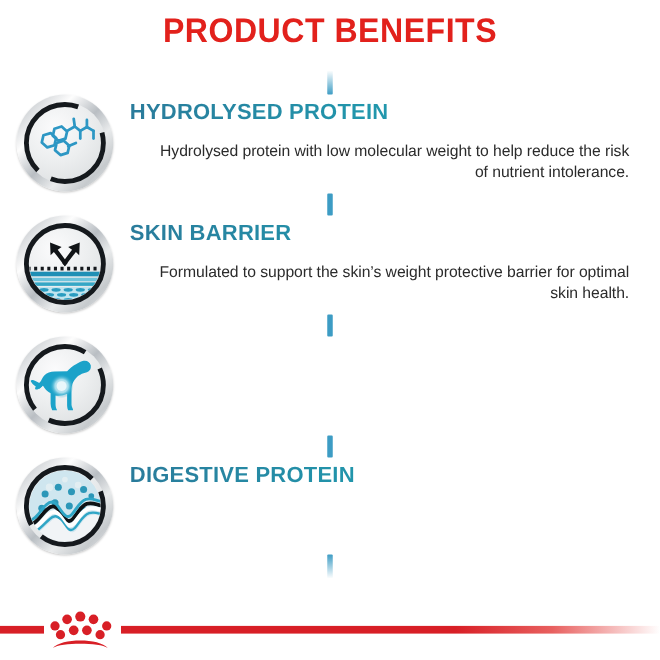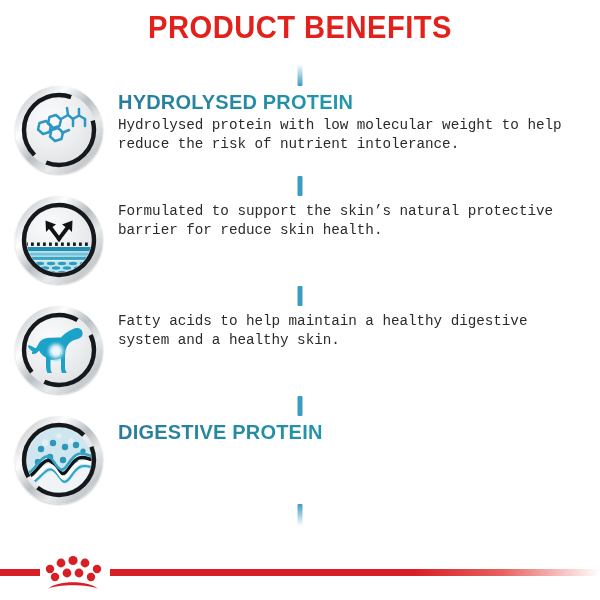--- a/index.html
+++ b/index.html
@@ -66,27 +66,28 @@
     line-height: 1.05;
     margin: 0 0 3px 0;
     background: linear-gradient(90deg, #2a7b9b 0%, #2196ac 45%, #28a0b2 100%);
     -webkit-background-clip: text;
     background-clip: text;
     color: transparent;
     -webkit-text-fill-color: transparent;
     letter-spacing: 0.2px;
   }
   .benefit-body {
-    font-family: Liberation Mono, monospace;
+    font-family: Liberation Sans, sans-serif;
     font-size: 14.3px;
     line-height: 1.33;
     color: #2b2b2b;
-    margin: 0;
+    margin: 16px;
     max-width: 452px;
     letter-spacing: -0.05px;
+    text-align: right;
   }
 
   
   .badge {
     position: relative;
     width: 88px;
     height: 88px;
     border-radius: 50%;
     background:
       linear-gradient(135deg,
@@ -255,21 +256,22 @@
               <ellipse cx="36" cy="76.5" rx="4.2" ry="1.7"></ellipse>
               <ellipse cx="47" cy="76.5" rx="4.2" ry="1.7"></ellipse>
               <ellipse cx="58" cy="76.5" rx="4.2" ry="1.7"></ellipse>
             </g>
           </g>
           <circle cx="44" cy="44" r="35" fill="none" stroke="#15191d" stroke-width="4.4" stroke-dasharray="200 0" stroke-linecap="butt"></circle>
         </svg>
       </div>
     </div>
     <div class="text-col">
-      <div class="benefit-body">Formulated to support the skin’s natural protective barrier for reduce skin health.</div>
+      <div class="benefit-heading">SKIN BARRIER</div>
+      <div class="benefit-body">Formulated to support the skin’s weight protective barrier for optimal skin health.</div>
     </div>
   </div>
 
   <div class="benefit-row">
     <div class="connector" style="top:-12px;height:20px;"></div>
     <div class="icon-col">
       <div class="badge">
         <div class="badge-inner"></div>
         <svg class="badge-art" viewBox="0 0 88 88">
           <defs>
@@ -299,21 +301,20 @@
                      C14.8,43.8 18,46 21,47.5 Z" fill="#1ba2c9"></path>
 
             <circle cx="41" cy="45" r="11" fill="url(#bellyGlow)"></circle>
             <circle cx="41" cy="45" r="4.5" fill="#e9f7fb"></circle>
           </g>
           <circle cx="44" cy="44" r="35" fill="none" stroke="#15191d" stroke-width="4.4" stroke-dasharray="86 16 98 20" stroke-dashoffset="16" stroke-linecap="butt"></circle>
         </svg>
       </div>
     </div>
     <div class="text-col">
-      <div class="benefit-body">Fatty acids to help maintain a healthy digestive system and a healthy skin.</div>
     </div>
   </div>
 
   <div class="benefit-row">
     <div class="connector" style="top:-12px;height:20px;"></div>
     <div class="connector bottom-fade" style="top:96px;height:22px;"></div>
     <div class="icon-col">
       <div class="badge">
         <div class="badge-inner"></div>
         <svg class="badge-art" viewBox="0 0 88 88">

